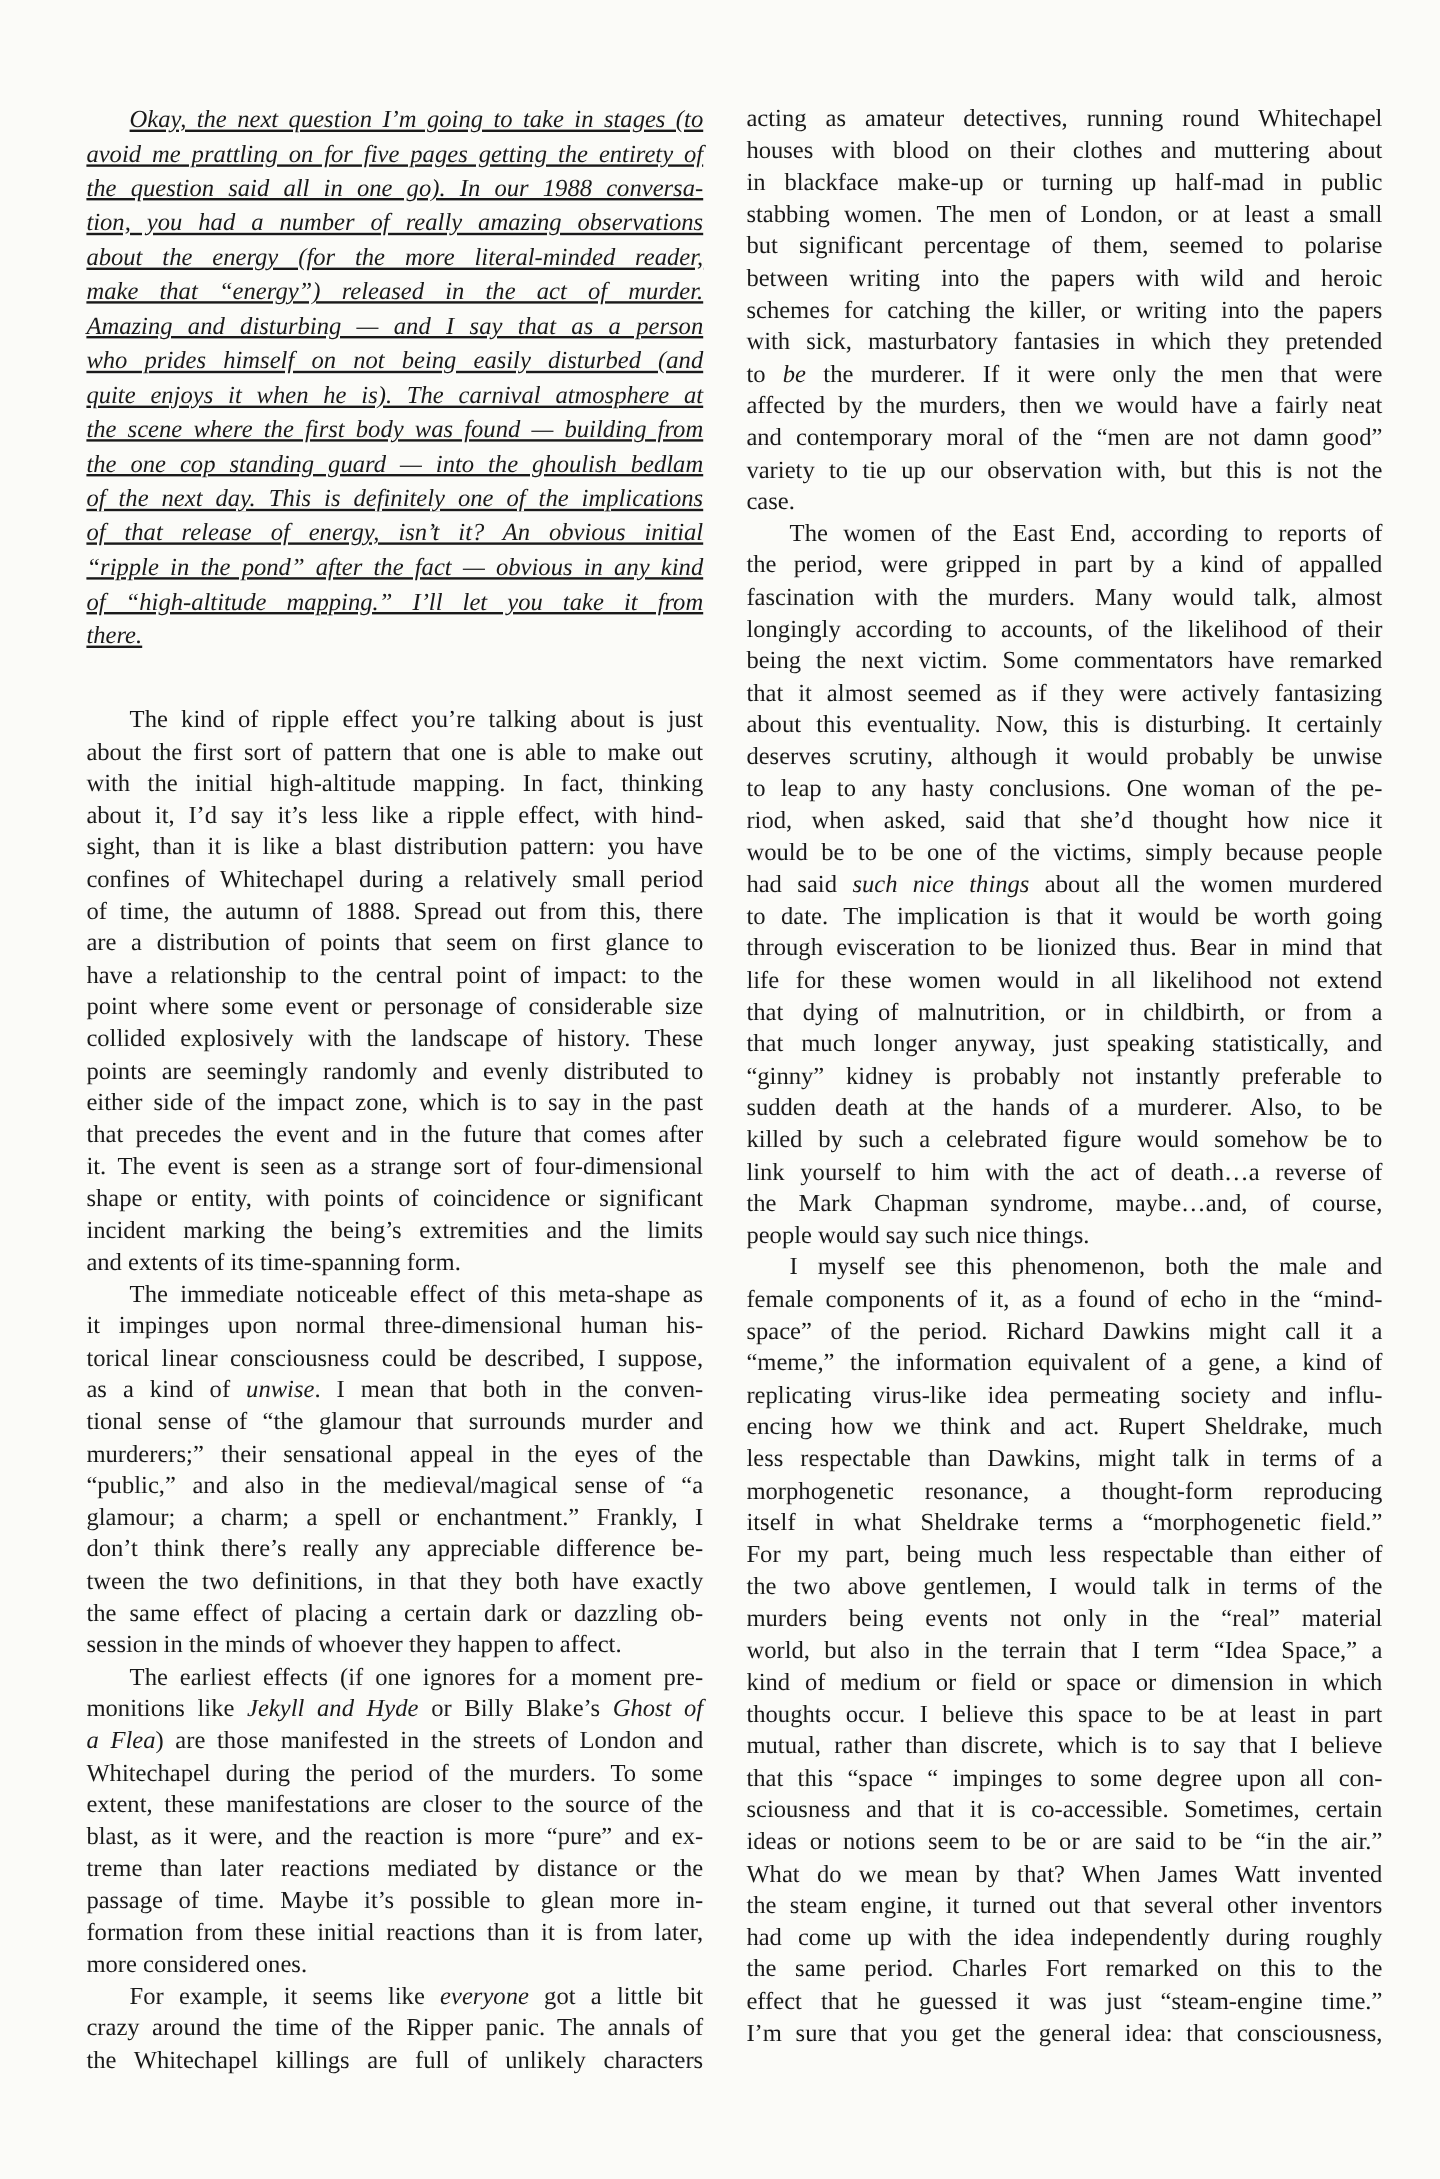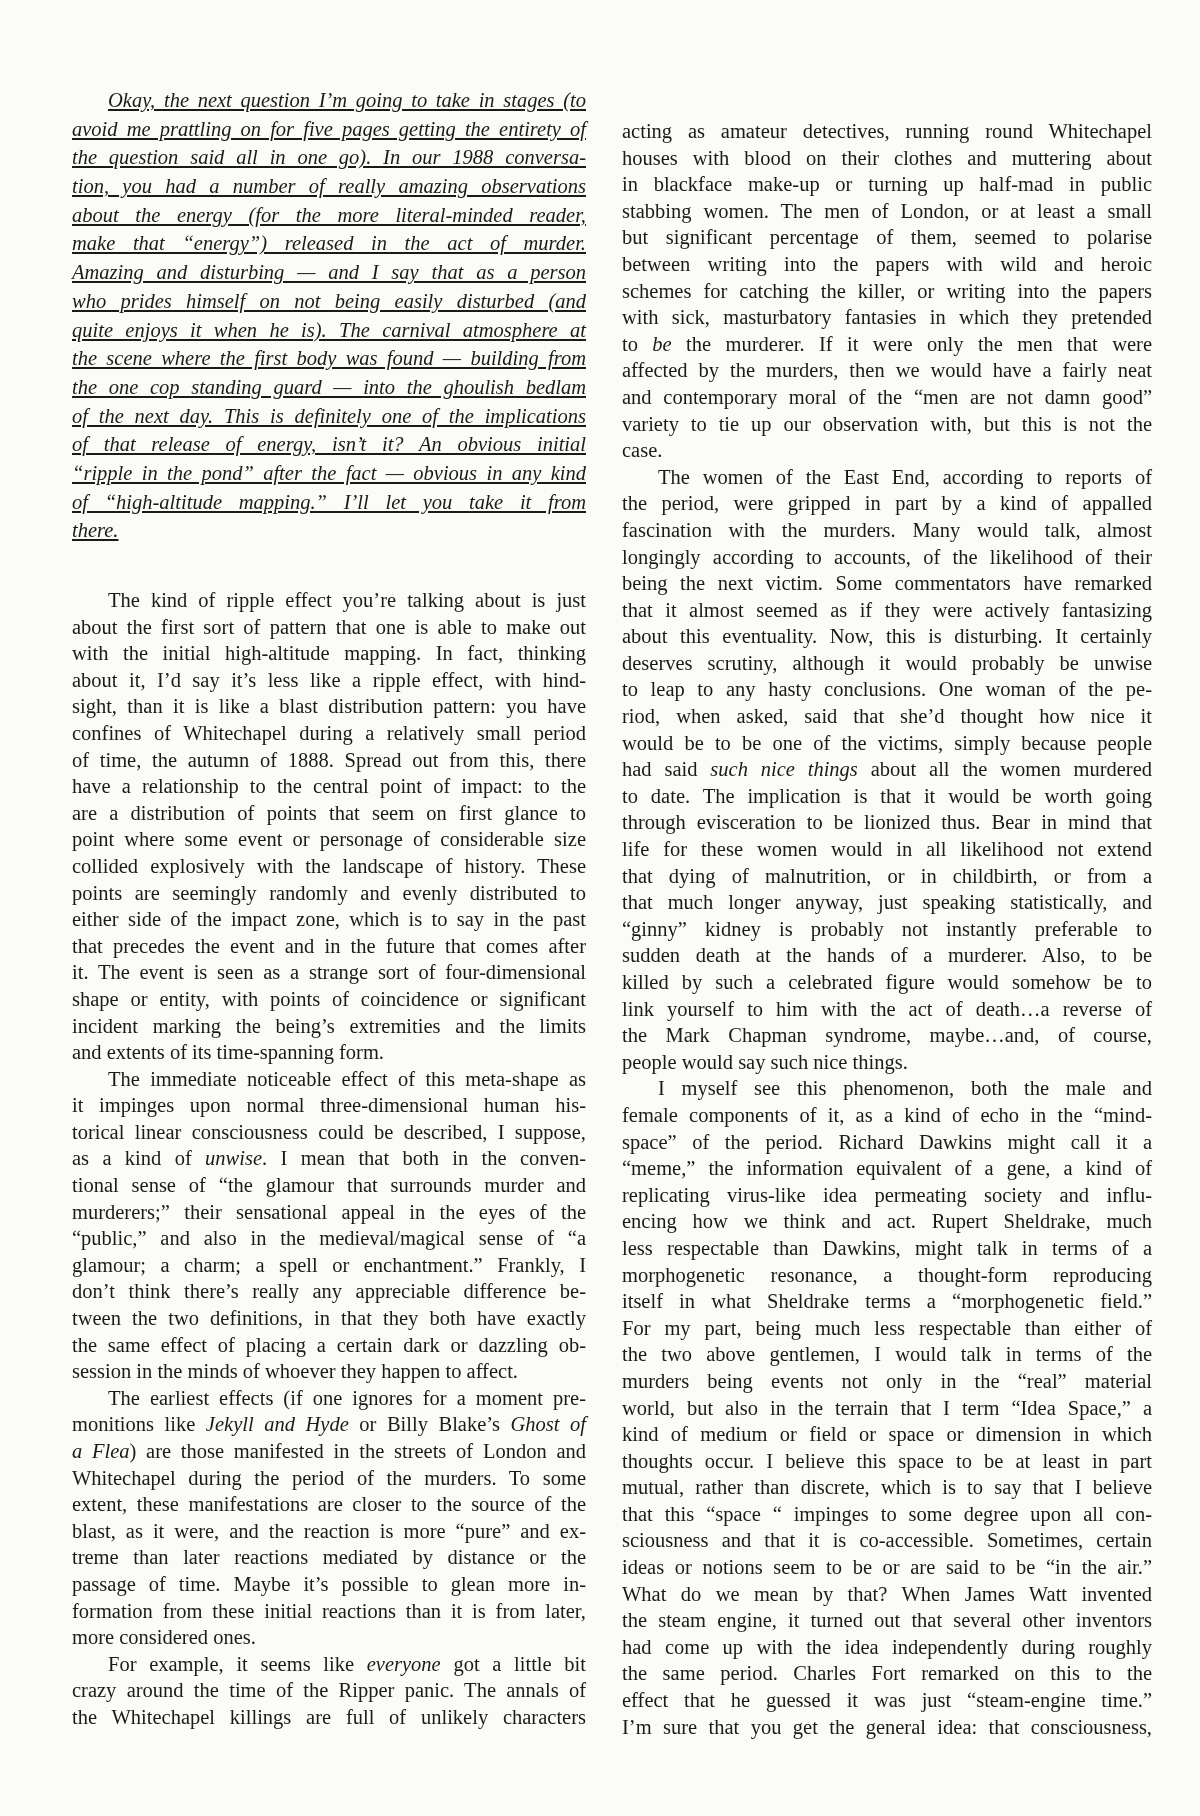--- a/index.html
+++ b/index.html
@@ -1,20 +1,20 @@
 <!DOCTYPE html>
 <html><head>
 <meta charset="utf-8">
 <style>
   html, body { margin:0; padding:0; }
   body { width:1200px; height:1816px; background:#fbfbf8; position:relative; overflow:hidden;
          font-family:"Liberation Serif", "DejaVu Serif", serif; color:#1a1a1a; }
   .col { position:absolute; top:86px; }
   .col-left { left:72px; width:514px; }
-  .col-right { left:622px; width:530px;margin-top:32px; }
+  .col-right { left:622px; width:530px; }
   .para { margin:0; }
   .line { display:block; white-space:nowrap; text-align:justify; text-align-last:justify; font-size:20.5px; height:26.6px; line-height:26.6px; overflow:visible; }
   .line.last { text-align-last:left; }
   .line.indent { padding-left:36px; }
   .q .line { font-style:italic; height:28.7px; line-height:28.7px; font-size:20.5px;text-decoration:underline; }
   .gap { height:42px; }
   .line i { font-style:italic; }
 </style>
 </head>
 <body>
@@ -41,22 +41,22 @@
   <div class="gap"></div>
   <div id="left-answers">
       <div class="para">
         <span class="line indent">The kind of ripple effect you’re talking about is just</span>
         <span class="line">about the first sort of pattern that one is able to make out</span>
         <span class="line">with the initial high-altitude mapping. In fact, thinking</span>
         <span class="line">about it, I’d say it’s less like a ripple effect, with hind-</span>
         <span class="line">sight, than it is like a blast distribution pattern: you have</span>
         <span class="line">confines of Whitechapel during a relatively small period</span>
         <span class="line">of time, the autumn of 1888. Spread out from this, there</span>
+        <span class="line">are a distribution of points that seem on first glance to</span>
         <span class="line">have a relationship to the central point of impact: to the</span>
-        <span class="line">are a distribution of points that seem on first glance to</span>
         <span class="line">point where some event or personage of considerable size</span>
         <span class="line">collided explosively with the landscape of history. These</span>
         <span class="line">points are seemingly randomly and evenly distributed to</span>
         <span class="line">either side of the impact zone, which is to say in the past</span>
         <span class="line">that precedes the event and in the future that comes after</span>
         <span class="line">it. The event is seen as a strange sort of four-dimensional</span>
         <span class="line">shape or entity, with points of coincidence or significant</span>
         <span class="line">incident marking the being’s extremities and the limits</span>
         <span class="line last">and extents of its time-spanning form.</span>
       </div>
@@ -131,21 +131,21 @@
         <span class="line">that much longer anyway, just speaking statistically, and</span>
         <span class="line">“ginny” kidney is probably not instantly preferable to</span>
         <span class="line">sudden death at the hands of a murderer. Also, to be</span>
         <span class="line">killed by such a celebrated figure would somehow be to</span>
         <span class="line">link yourself to him with the act of death…a reverse of</span>
         <span class="line">the Mark Chapman syndrome, maybe…and, of course,</span>
         <span class="line last">people would say such nice things.</span>
       </div>
       <div class="para">
         <span class="line indent">I myself see this phenomenon, both the male and</span>
-        <span class="line">female components of it, as a kind of echo in the “mind-</span>
+        <span class="line">female components of it, as a found of echo in the “mind-</span>
         <span class="line">space” of the period. Richard Dawkins might call it a</span>
         <span class="line">“meme,” the information equivalent of a gene, a kind of</span>
         <span class="line">replicating virus-like idea permeating society and influ-</span>
         <span class="line">encing how we think and act. Rupert Sheldrake, much</span>
         <span class="line">less respectable than Dawkins, might talk in terms of a</span>
         <span class="line">morphogenetic resonance, a thought-form reproducing</span>
         <span class="line">itself in what Sheldrake terms a “morphogenetic field.”</span>
         <span class="line">For my part, being much less respectable than either of</span>
         <span class="line">the two above gentlemen, I would talk in terms of the</span>
         <span class="line">murders being events not only in the “real” material</span>

